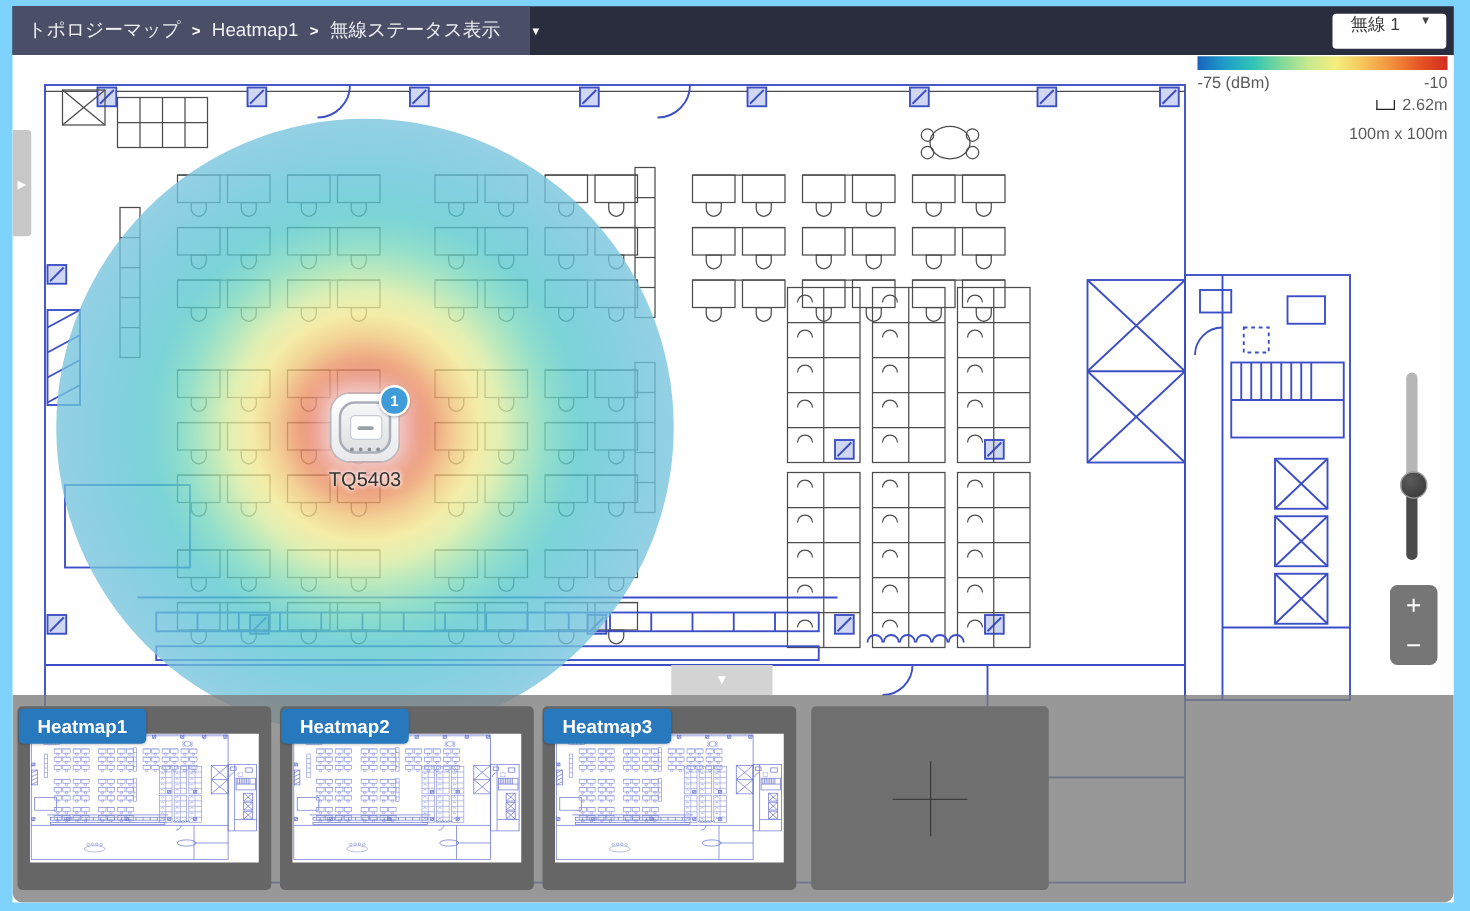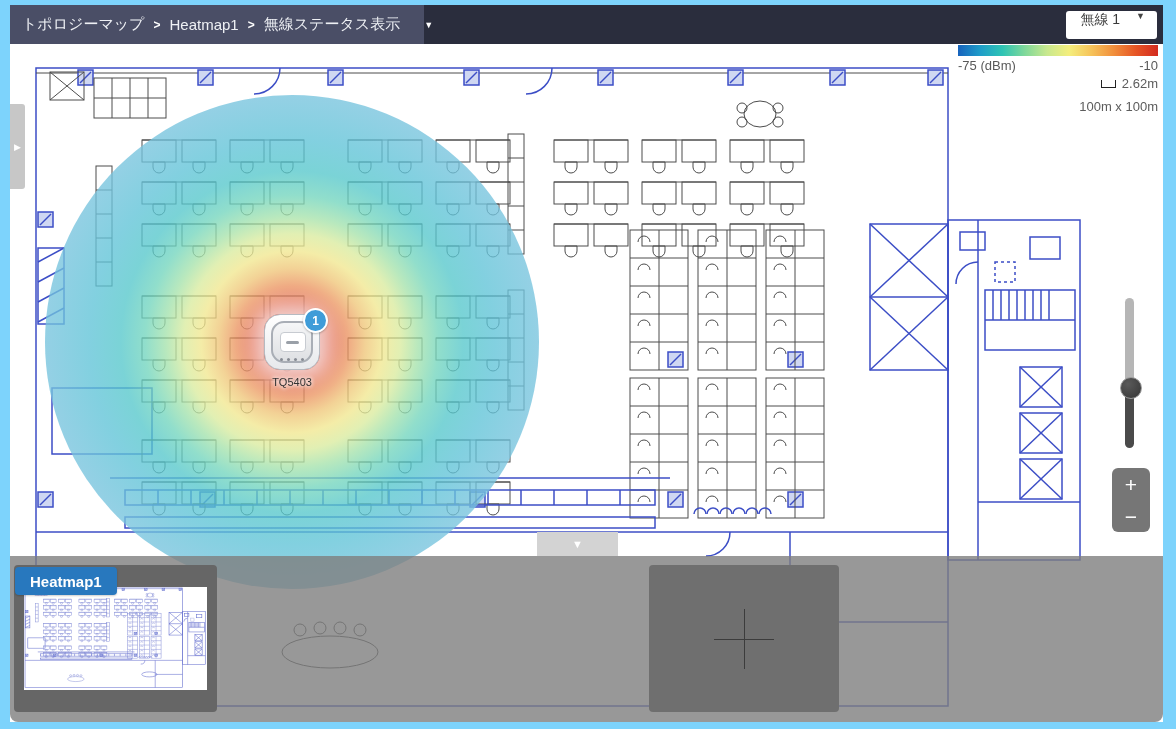--- a/index.html
+++ b/index.html
@@ -27,21 +27,21 @@
   .heatmap{position:absolute;left:35px;top:51px;width:494px;height:494px;border-radius:50%;opacity:.78;pointer-events:none;}
 
   
   .ap{position:absolute;left:254px;top:270px;width:56px;height:56px;cursor:pointer;}
   .ap-body{position:absolute;inset:0;background:linear-gradient(#ffffff,#e7e9ec);border:1px solid #b6bac1;border-radius:16px;box-shadow:0 0 18px 9px rgba(255,255,255,.65);}
   .ap-inner{position:absolute;inset:6px;border:2px solid #a9aeb6;border-radius:13px;background:linear-gradient(#f5f6f7,#dee0e3);}
   .ap-slot{position:absolute;left:50%;top:50%;width:24px;height:18px;margin:-10px 0 0 -12px;background:#ffffff;border-radius:4px;border:1px solid #c7cbd1;}
   .ap-slot::after{content:"";position:absolute;left:50%;top:50%;width:13px;height:3px;margin:-1px 0 0 -7px;background:#9aa0a8;border-radius:2px;}
   .ap-dots{position:absolute;left:50%;bottom:8px;width:3px;height:3px;margin-left:-12px;border-radius:50%;background:#878c95;box-shadow:7px 0 0 #878c95,14px 0 0 #878c95,21px 0 0 #878c95;}
   .ap-badge{position:absolute;top:-6px;right:-8px;width:21px;height:21px;background:#3f9cd8;border:2px solid #ffffff;border-radius:50%;color:#fff;font-size:12px;font-weight:bold;display:flex;align-items:center;justify-content:center;box-shadow:0 1px 2px rgba(0,0,0,.25);}
-  .ap-name{position:absolute;top:62px;left:50%;transform:translateX(-50%);font-size:11px;color:#333;white-space:nowrap;text-shadow:0 0 4px #fff,0 0 4px #fff;}
+  .ap-name{position:absolute;top:62px;left:50%;transform:translateX(-50%);font-size:16px;color:#333;white-space:nowrap;text-shadow:0 0 4px #fff,0 0 4px #fff;}
 
   
   .legend-bar{position:absolute;left:948px;top:1px;width:200px;height:11px;}
   .legend-labels{position:absolute;left:948px;top:14px;width:200px;display:flex;justify-content:space-between;font-size:13px;color:#595959;}
   .scale-line{position:absolute;right:5px;font-size:13px;color:#5c5c5c;display:flex;align-items:center;gap:6px;}
   .scale-1{top:32px;} .scale-2{top:55px;}
   .bracket{display:inline-block;width:13px;height:7px;border:1px solid #222;border-top:none;}
 
   
   .side-tab{position:absolute;left:0;top:60px;width:15px;height:85px;background:#c7c7c7;border-radius:0 3px 3px 0;display:flex;align-items:center;justify-content:center;color:#ffffff;font-size:9px;cursor:pointer;}
@@ -330,19 +330,35 @@
 
     <div class="thumb-overlay">
       <div class="card card-1">
         <div class="card-label" style="background: rgb(40, 120, 190);">Heatmap1</div>
         <div class="card-img">
           <svg class="mini" viewBox="0 0 1060 660" preserveAspectRatio="none">
               <use href="#fpsym"></use>
             </svg>
         </div>
       </div>
+      <div class="card card-2">
+        <div class="card-label" style="background: rgb(40, 120, 190);">Heatmap2</div>
+        <div class="card-img">
+          <svg class="mini" viewBox="0 0 1060 660" preserveAspectRatio="none">
+              <use href="#fpsym"></use>
+            </svg>
+        </div>
+      </div>
+      <div class="card card-3">
+        <div class="card-label" style="background: rgb(40, 120, 190);">Heatmap3</div>
+        <div class="card-img">
+          <svg class="mini" viewBox="0 0 1060 660" preserveAspectRatio="none">
+              <use href="#fpsym"></use>
+            </svg>
+        </div>
+      </div>
       <div class="card card-add">
         <div class="plus-icon"></div>
       </div>
     </div>
 
   </div>
 </div>
 
 </body></html>

